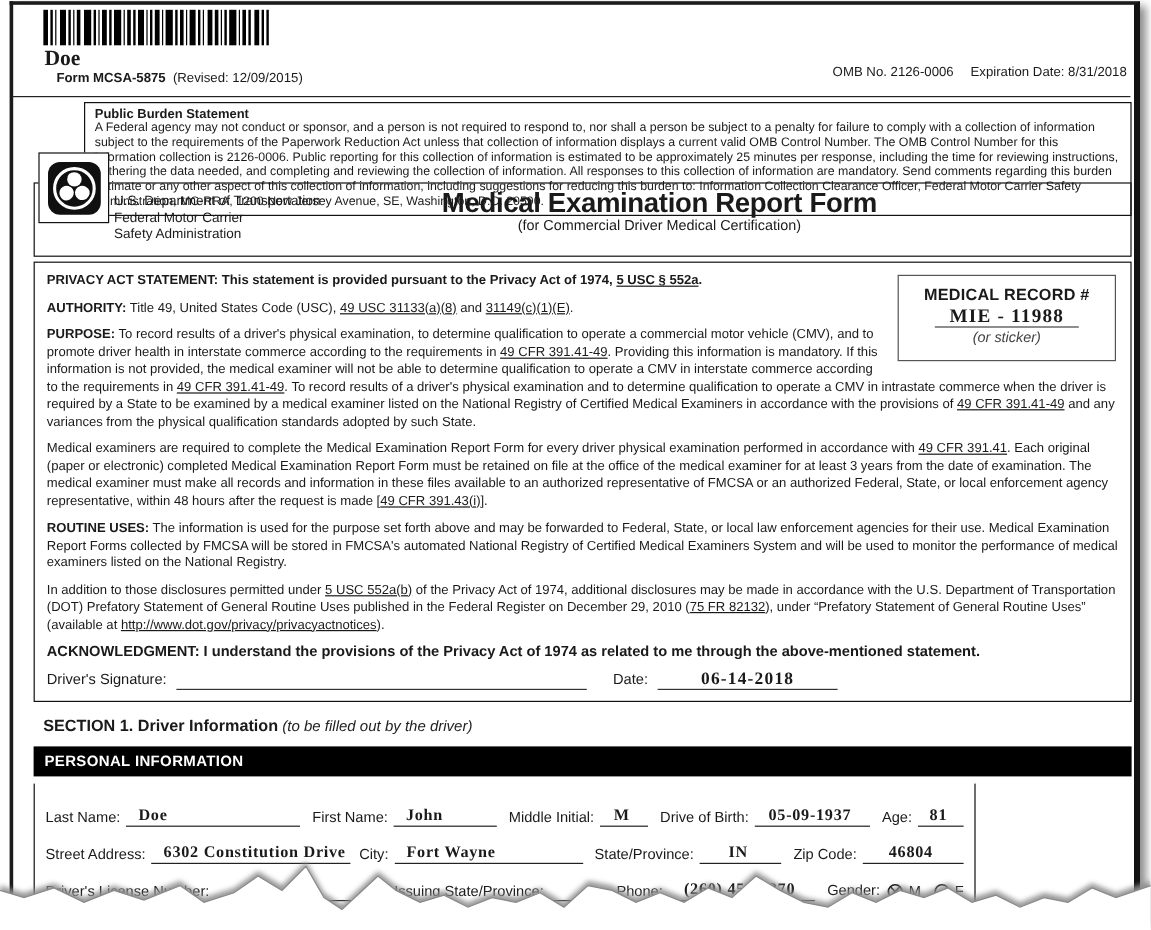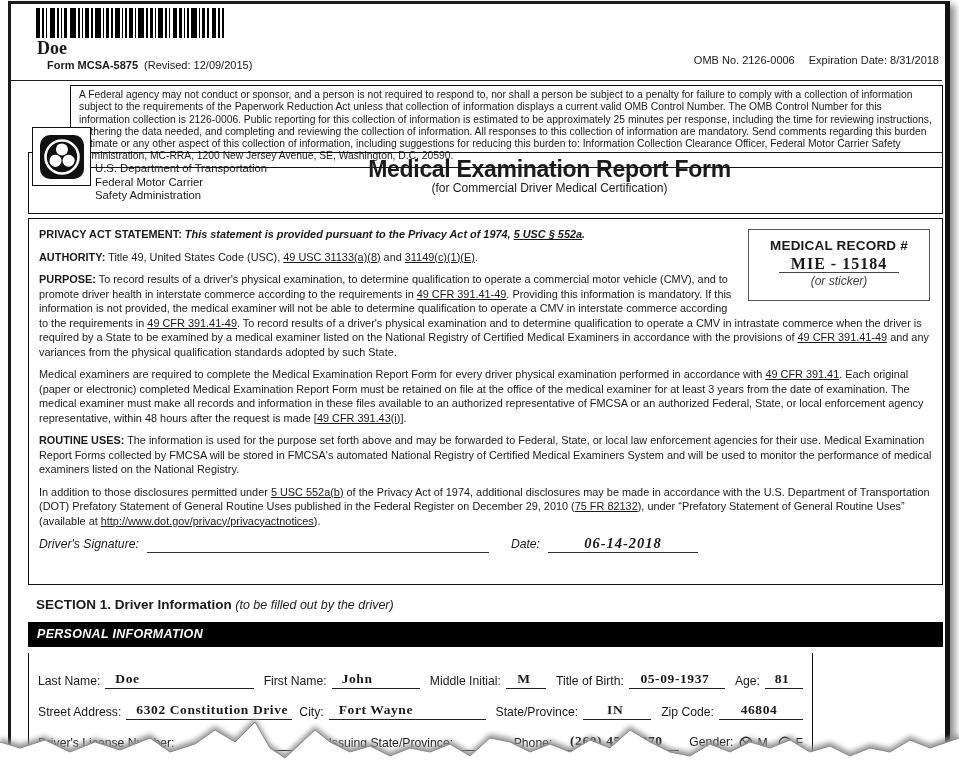--- a/index.html
+++ b/index.html
@@ -38,35 +38,35 @@
     border:1.8px solid #111;padding:8px 10px 0;font-size:10.9px;line-height:14.5px;overflow:hidden;}
   .mr-box{float:right;width:182px;height:72px;border:1.2px solid #555;margin:2px 2px 8px 14px;
     text-align:center;box-sizing:border-box;padding-top:9px;}
   .mr-label{font-weight:bold;font-size:13.5px;letter-spacing:.2px;}
   .mr-value{display:inline-block;font-family:"Liberation Serif",serif;font-weight:bold;font-size:16px;
     letter-spacing:1px;border-bottom:1.5px solid #444;padding:3px 12px 1px;}
   .mr-sticker{font-style:italic;color:#404040;font-size:12px;margin-top:1px;}
 
   p.pv{margin:0 0 8px;}
   .b{font-weight:bold;}
-  .bi{font-weight:bold;font-style:italic;}
+  .bi{font-weight:bold;}
   .u{text-decoration:underline;}
   .ack{font-size:12.2px;margin:11px 0 10px;}
-  .sig-row{display:flex;align-items:flex-end;gap:8px;font-size:12.2px;margin-top:8px;font-style:italic;}
+  .sig-row{display:flex;align-items:center;gap:8px;font-size:12.2px;margin-top:8px;}
   .sig-label{white-space:nowrap;padding-bottom:1px;}
   .sig-line{flex:0 0 342px;border-bottom:1.4px solid #333;height:15px;}
   .date-label{margin-left:14px;padding-bottom:1px;}
   .date-value{font-family:"Liberation Serif",serif;font-weight:bold;font-size:14.5px;letter-spacing:1px;
     border-bottom:1.4px solid #333;width:150px;text-align:center;padding-bottom:1px;}
 
   .section1-heading{position:absolute;left:36px;top:597px;font-size:13.5px;font-weight:bold;}
   .section1-note{font-weight:normal;font-style:italic;font-size:12.5px;color:#222;}
 
   .personal-bar{position:absolute;left:28px;top:622px;width:915px;height:25px;background:#000;color:#fff;
-    font-weight:bold;font-size:12.5px;line-height:25px;padding-left:9px;box-sizing:border-box;letter-spacing:.3px;font-style:italic;}
+    font-weight:bold;font-size:12.5px;line-height:25px;padding-left:9px;box-sizing:border-box;letter-spacing:.3px;}
   .personal-box{position:absolute;left:28px;top:653px;width:785px;height:128px;box-sizing:border-box;
     border-left:1.8px solid #111;border-right:1.8px solid #111;padding:5px 9px 0;}
   .p-row{display:flex;align-items:flex-end;gap:10px;height:31px;font-size:12.2px;}
   .cell{display:flex;align-items:flex-end;gap:5px;min-width:0;}
   .cell .lbl{white-space:nowrap;padding-bottom:1px;}
   .grow{flex:1;}
   .fill{font-family:"Liberation Serif",serif;font-weight:bold;font-size:13.5px;letter-spacing:.6px;
     border-bottom:1.6px solid #222;padding:0 4px 1px 10px;white-space:nowrap;}
   .fill.grow{padding-left:10px;}
   .fill.center{text-align:center;padding-left:0;}
@@ -133,20 +133,21 @@
     <span class="b">Form MCSA-5875</span><span>(Revised: 12/09/2015)</span>
   </div>
 
   <div class="omb-line">
     <span>OMB No. 2126-0006</span><span>Expiration Date: 8/31/2018</span>
   </div>
 
   <div class="top-rule"></div>
 
   <div class="burden-box">
+    <div class="burden-title">Public Burden Statement</div>
     <div>A Federal agency may not conduct or sponsor, and a person is not required to respond to, nor shall a person be subject to a penalty for failure to comply with a collection of information subject to the requirements of the Paperwork Reduction Act unless that collection of information displays a current valid OMB Control Number. The OMB Control Number for this information collection is 2126-0006. Public reporting for this collection of information is estimated to be approximately 25 minutes per response, including the time for reviewing instructions, gathering the data needed, and completing and reviewing the collection of information. All responses to this collection of information are mandatory. Send comments regarding this burden estimate or any other aspect of this collection of information, including suggestions for reducing this burden to: Information Collection Clearance Officer, Federal Motor Carrier Safety Administration, MC-RRA, 1200 New Jersey Avenue, SE, Washington, D.C. 20590.</div>
   </div>
 
   <div class="logo-box">
     <svg width="46" height="46" viewBox="0 0 46 46">
       <rect x="1" y="1" width="44" height="44" rx="10" fill="#101010"></rect>
       <circle cx="23" cy="23" r="16.5" fill="none" stroke="#fff" stroke-width="2.6"></circle>
       <g fill="#fff">
         <path d="M23 9.5 a6 6 0 1 1 -6 6 q0 -6 6 -6" transform="rotate(0 23 23)"></path>
         <path d="M23 9.5 a6 6 0 1 1 -6 6 q0 -6 6 -6" transform="rotate(120 23 23)"></path>
@@ -164,36 +165,37 @@
     <div class="title-block">
       <div class="title-main">Medical Examination Report Form</div>
       <div class="title-sub">(for Commercial Driver Medical Certification)</div>
     </div>
   </div>
 
   <div class="privacy-box">
 
     <div class="mr-box">
       <div class="mr-label">MEDICAL RECORD #</div>
-      <div class="mr-value">MIE - 15184</div>
+      <div class="mr-value">MIE - 11988</div>
       <div class="mr-sticker">(or sticker)</div>
     </div>
 
     <p class="pv"><span class="b">PRIVACY ACT STATEMENT:</span><span class="bi"> This statement is provided pursuant to the Privacy Act of 1974, </span><span class="bi u">5 USC § 552a</span><span class="bi">.</span></p>
 
     <p class="pv"><span class="b">AUTHORITY:</span><span> Title 49, United States Code (USC), </span><span class="u">49 USC 31133(a)(8)</span><span> and </span><span class="u">31149(c)(1)(E)</span><span>.</span></p>
 
     <p class="pv"><span class="b">PURPOSE:</span><span> To record results of a driver's physical examination, to determine qualification to operate a commercial motor vehicle (CMV), and to promote driver health in interstate commerce according to the requirements in </span><span class="u">49 CFR 391.41-49</span><span>. Providing this information is mandatory. If this information is not provided, the medical examiner will not be able to determine qualification to operate a CMV in interstate commerce according to the requirements in </span><span class="u">49 CFR 391.41-49</span><span>. To record results of a driver's physical examination and to determine qualification to operate a CMV in intrastate commerce when the driver is required by a State to be examined by a medical examiner listed on the National Registry of Certified Medical Examiners in accordance with the provisions of </span><span class="u">49 CFR 391.41-49</span><span> and any variances from the physical qualification standards adopted by such State.</span></p>
 
     <p class="pv"><span>Medical examiners are required to complete the Medical Examination Report Form for every driver physical examination performed in accordance with </span><span class="u">49 CFR 391.41</span><span>. Each original (paper or electronic) completed Medical Examination Report Form must be retained on file at the office of the medical examiner for at least 3 years from the date of examination. The medical examiner must make all records and information in these files available to an authorized representative of FMCSA or an authorized Federal, State, or local enforcement agency representative, within 48 hours after the request is made [</span><span class="u">49 CFR 391.43(i)</span><span>].</span></p>
 
     <p class="pv"><span class="b">ROUTINE USES:</span><span> The information is used for the purpose set forth above and may be forwarded to Federal, State, or local law enforcement agencies for their use. Medical Examination Report Forms collected by FMCSA will be stored in FMCSA's automated National Registry of Certified Medical Examiners System and will be used to monitor the performance of medical examiners listed on the National Registry.</span></p>
 
     <p class="pv"><span>In addition to those disclosures permitted under </span><span class="u">5 USC 552a(b)</span><span> of the Privacy Act of 1974, additional disclosures may be made in accordance with the U.S. Department of Transportation (DOT) Prefatory Statement of General Routine Uses published in the Federal Register on December 29, 2010 (</span><span class="u">75 FR 82132</span><span>), under “Prefatory Statement of General Routine Uses” (available at </span><span class="u">http://www.dot.gov/privacy/privacyactnotices</span><span>).</span></p>
 
+    <p class="pv ack"><span class="b">ACKNOWLEDGMENT:</span><span class="bi"> I understand the provisions of the Privacy Act of 1974 as related to me through the above-mentioned statement.</span></p>
 
     <div class="sig-row">
       <span class="sig-label">Driver's Signature:</span>
       <span class="sig-line"></span>
       <span class="date-label">Date:</span>
       <span class="date-value">06-14-2018</span>
     </div>
   </div>
 
   <div class="section1-heading">
@@ -211,21 +213,21 @@
       </div>
       <div class="cell" style="flex:1.05;">
         <span class="lbl">First Name:</span>
         <span class="fill grow">John</span>
       </div>
       <div class="cell">
         <span class="lbl">Middle Initial:</span>
         <span class="fill center" style="width:36px;">M</span>
       </div>
       <div class="cell">
-        <span class="lbl">Title of Birth:</span>
+        <span class="lbl">Drive of Birth:</span>
         <span class="fill center" style="width:92px;">05-09-1937</span>
       </div>
       <div class="cell">
         <span class="lbl">Age:</span>
         <span class="fill center" style="width:34px;">81</span>
       </div>
     </div>
 
     <div class="p-row">
       <div class="cell" style="flex:1.35;">

